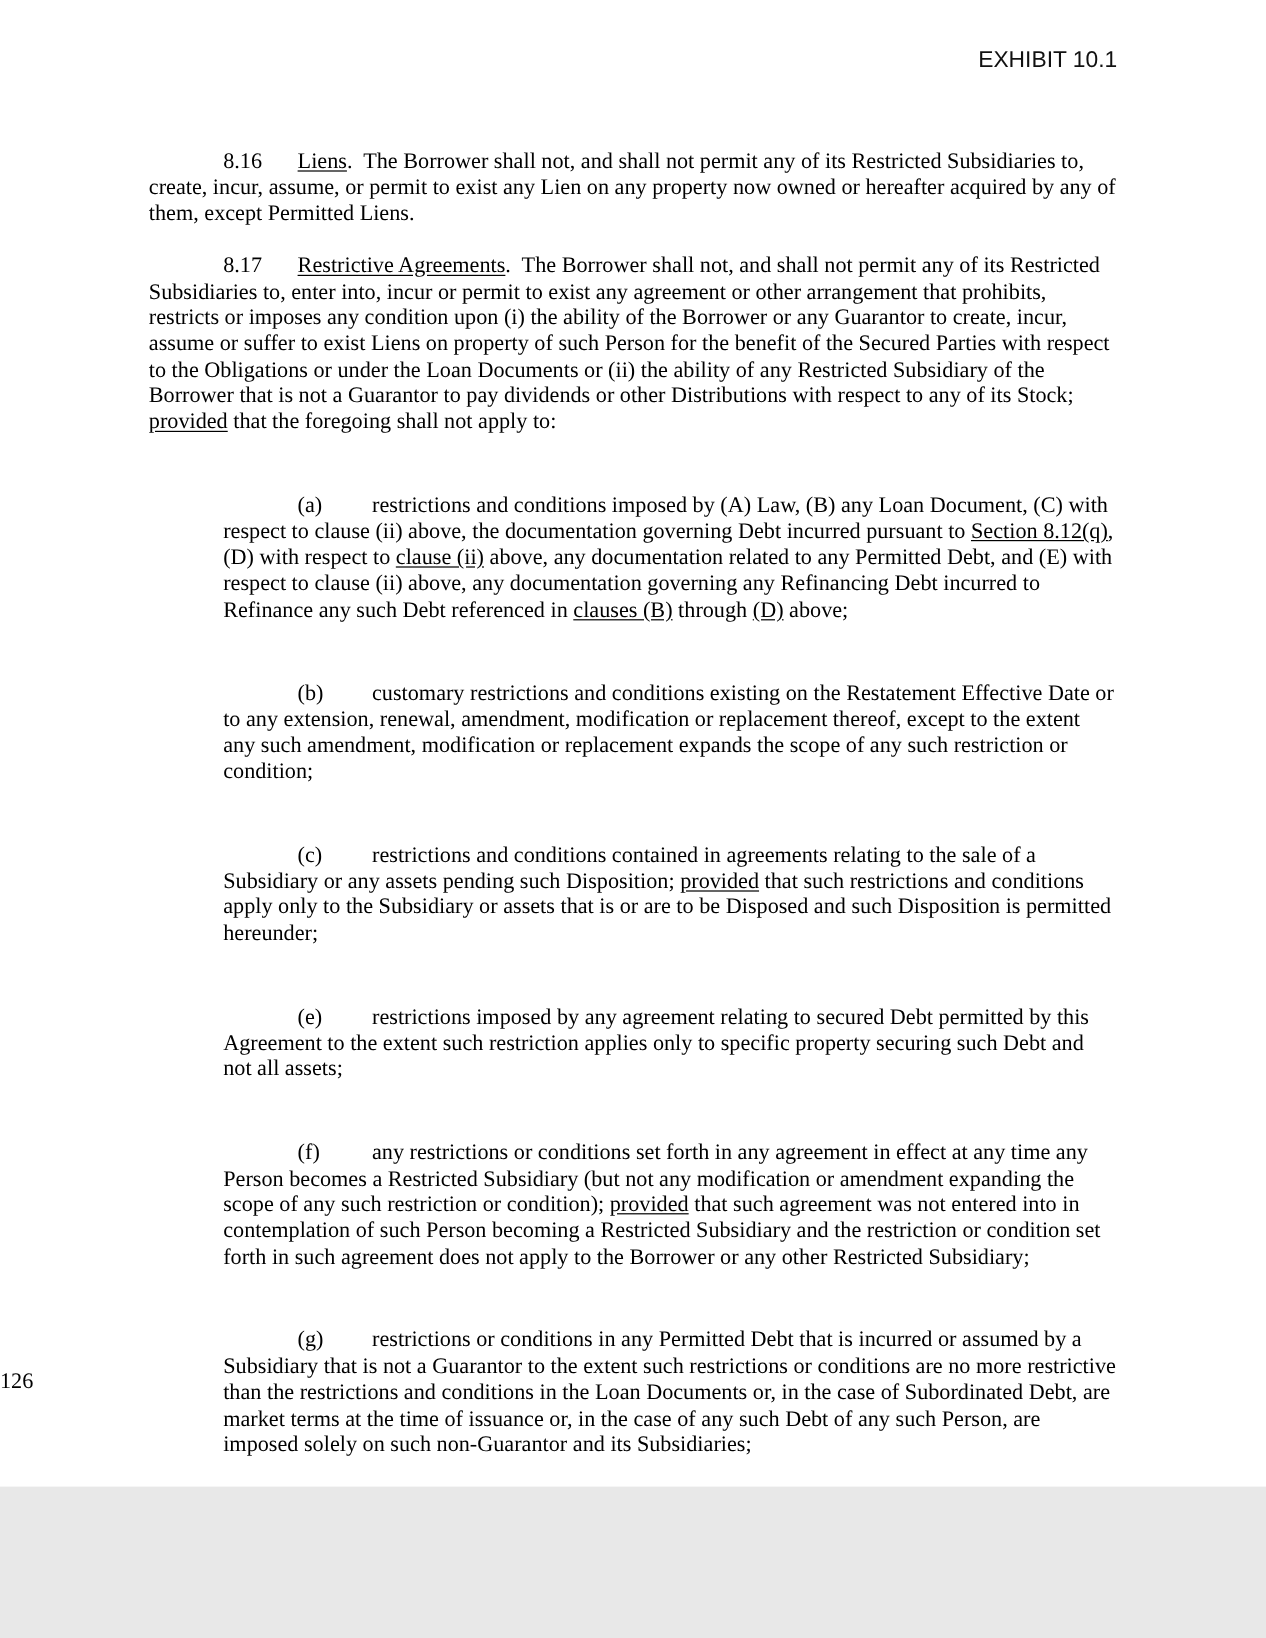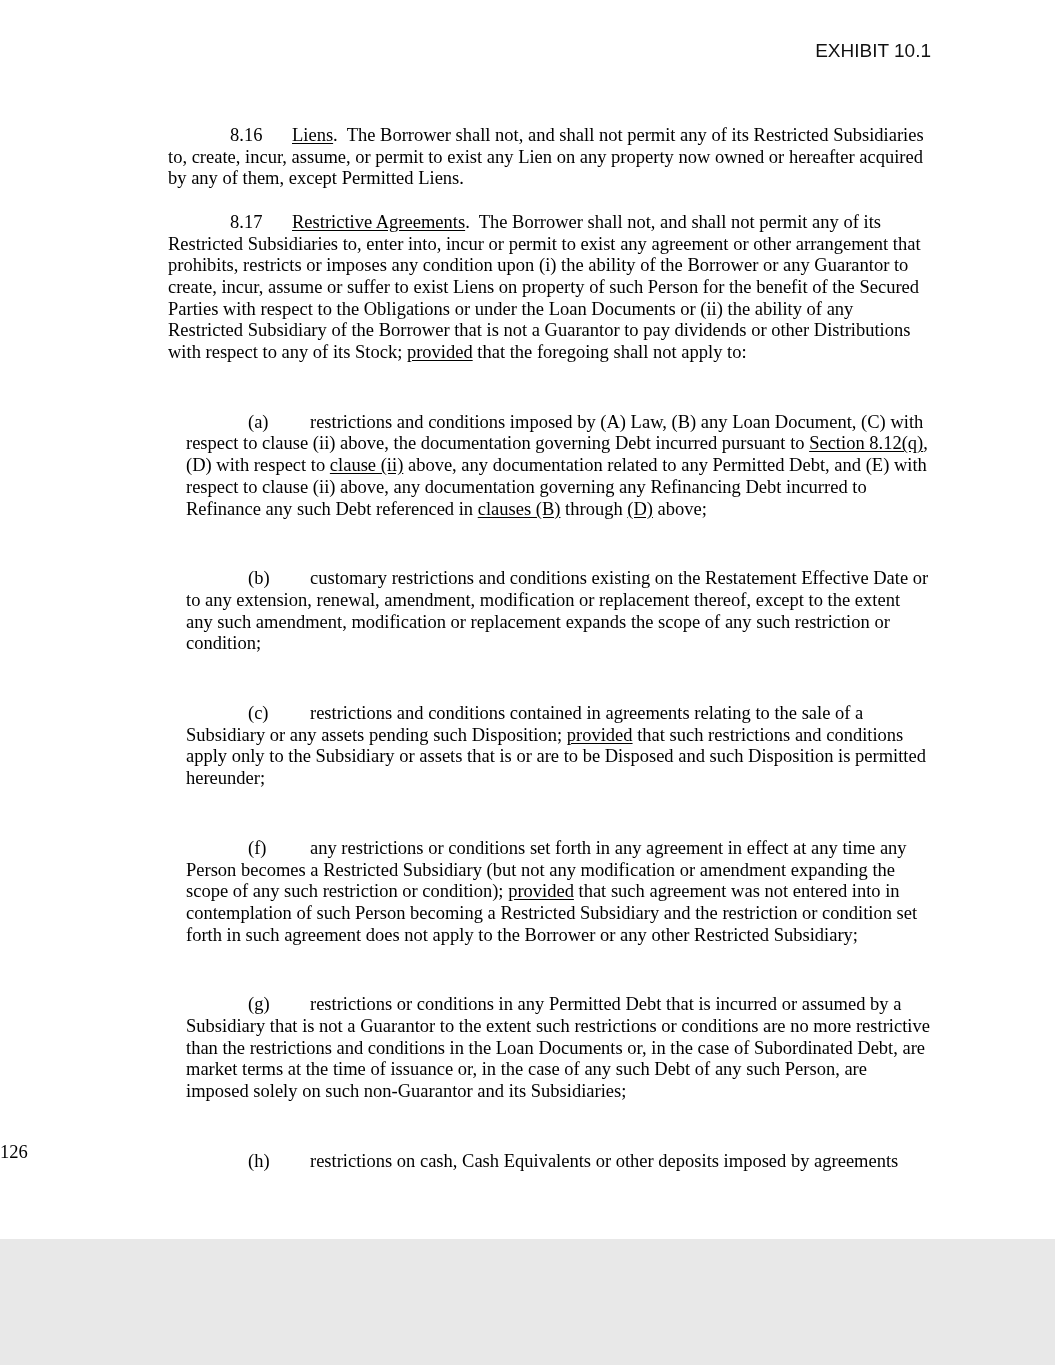--- a/index.html
+++ b/index.html
@@ -23,21 +23,21 @@
     font-size: 19px;
     line-height: 22px;
     margin: 0 0 63px 0;
     color: #111111;
   }
   .para {
     margin: 0 0 21.7px 0;
     white-space: pre-wrap;
   }
   .para-body { }
-  .para-section { text-indent: 62px; margin-left: 44px; }
+  .para-section { text-indent: 62px; }
   .para-clause { margin-left: 62px; text-indent: 62px; margin-top: 48px; }
   .num-label {
     display: inline-block;
     width: 62px;
     text-indent: 0;
   }
   .u { text-decoration: underline; text-underline-offset: 2px; }
   .footer {
     position: absolute;
     bottom: 75px;
@@ -53,19 +53,20 @@
 
 <div class="page">
   <div class="exhibit">EXHIBIT 10.1</div>
 
   <div>
       <p class="para para-section"><span class="num-label">8.16</span><span class="u">Liens</span><span>.  The Borrower shall not, and shall not permit any of its Restricted Subsidiaries to, create, incur, assume, or permit to exist any Lien on any property now owned or hereafter acquired by any of them, except Permitted Liens.</span></p>
       <p class="para para-section"><span class="num-label">8.17</span><span class="u">Restrictive Agreements</span><span>.  The Borrower shall not, and shall not permit any of its Restricted Subsidiaries to, enter into, incur or permit to exist any agreement or other arrangement that prohibits, restricts or imposes any condition upon (i) the ability of the Borrower or any Guarantor to create, incur, assume or suffer to exist Liens on property of such Person for the benefit of the Secured Parties with respect to the Obligations or under the Loan Documents or (ii) the ability of any Restricted Subsidiary of the Borrower that is not a Guarantor to pay dividends or other Distributions with respect to any of its Stock; </span><span class="u">provided</span><span> that the foregoing shall not apply to:</span></p>
       <p class="para para-clause"><span class="num-label">(a)</span><span>restrictions and conditions imposed by (A) Law, (B) any Loan Document, (C) with respect to clause (ii) above, the documentation governing Debt incurred pursuant to </span><span class="u">Section 8.12(q)</span><span>, (D) with respect to </span><span class="u">clause (ii)</span><span> above, any documentation related to any Permitted Debt, and (E) with respect to clause (ii) above, any documentation governing any Refinancing Debt incurred to Refinance any such Debt referenced in </span><span class="u">clauses (B)</span><span> through </span><span class="u">(D)</span><span> above;</span></p>
       <p class="para para-clause"><span class="num-label">(b)</span><span>customary restrictions and conditions existing on the Restatement Effective Date or to any extension, renewal, amendment, modification or replacement thereof, except to the extent any such amendment, modification or replacement expands the scope of any such restriction or condition;</span></p>
       <p class="para para-clause"><span class="num-label">(c)</span><span>restrictions and conditions contained in agreements relating to the sale of a Subsidiary or any assets pending such Disposition; </span><span class="u">provided</span><span> that such restrictions and conditions apply only to the Subsidiary or assets that is or are to be Disposed and such Disposition is permitted hereunder;</span></p>
+      <p class="para para-clause"><span class="num-label">(e)</span><span>restrictions imposed by any agreement relating to secured Debt permitted by this Agreement to the extent such restriction applies only to specific property securing such Debt and not all assets;</span></p>
       <p class="para para-clause"><span class="num-label">(f)</span><span>any restrictions or conditions set forth in any agreement in effect at any time any Person becomes a Restricted Subsidiary (but not any modification or amendment expanding the scope of any such restriction or condition); </span><span class="u">provided</span><span> that such agreement was not entered into in contemplation of such Person becoming a Restricted Subsidiary and the restriction or condition set forth in such agreement does not apply to the Borrower or any other Restricted Subsidiary;</span></p>
       <p class="para para-clause"><span class="num-label">(g)</span><span>restrictions or conditions in any Permitted Debt that is incurred or assumed by a Subsidiary that is not a Guarantor to the extent such restrictions or conditions are no more restrictive than the restrictions and conditions in the Loan Documents or, in the case of Subordinated Debt, are market terms at the time of issuance or, in the case of any such Debt of any such Person, are imposed solely on such non-Guarantor and its Subsidiaries;</span></p>
       <p class="para para-clause"><span class="num-label">(h)</span><span>restrictions on cash, Cash Equivalents or other deposits imposed by agreements</span></p>
     </div>
 
   <div class="footer">126</div>
 </div>
 
 </body></html>

